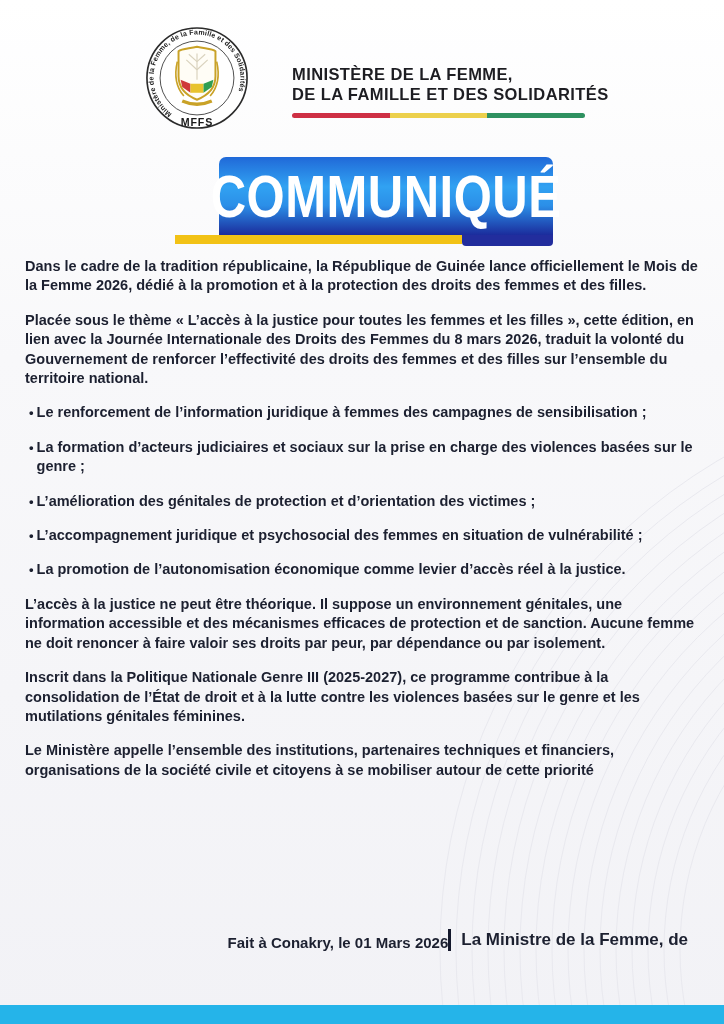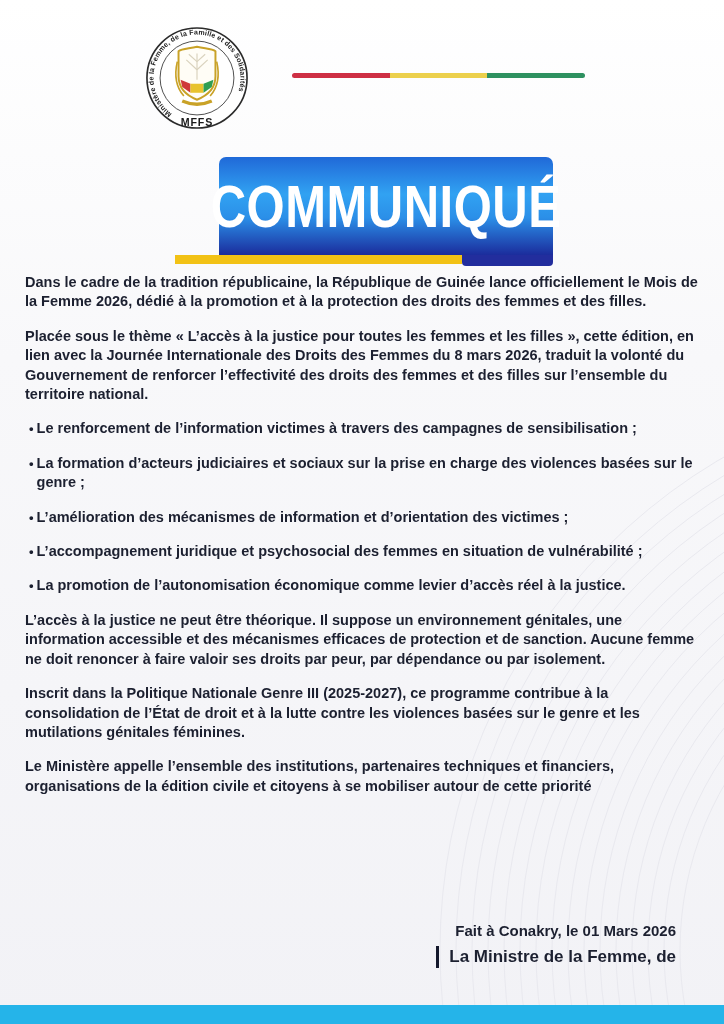--- a/index.html
+++ b/index.html
@@ -23,44 +23,44 @@
   }
   .tricolor { display:flex; width:293px; height:5px; margin-top:9px; border-radius:3px; overflow:hidden; }
   .tricolor .seg { flex:1 1 0; height:100%; }
   .seg-red   { background:#ce2f44; }
   .seg-yellow{ background:#ecd04c; }
   .seg-green { background:#2e9160; }
 
   
   .banner { position:absolute; left:175px; top:157px; width:378px; }
   .banner-main {
-    height:98px; border-radius:7px 7px 0 0;
+    height:78px; border-radius:7px 7px 0 0;
     background:linear-gradient(180deg,#2069d8 0%,#31a2f2 38%,#2b8fe8 62%,#1b2c9c 100%);
     display:flex; align-items:center; justify-content:center;margin-left:44px;
   }
   .banner-title {
     color:#ffffff; font-weight:bold; font-size:49px; letter-spacing:0.5px;
     transform:scaleY(1.22); transform-origin:center; white-space:nowrap;
   }
   .banner-strip { display:flex; height:10px; }
   .banner-strip .strip-yellow { width:76%; height:9px; background:#f2c216; }
   .banner-strip .strip-blue   { width:24%; height:11px; background:#222d9d; border-radius:0 0 4px 4px; }
 
   
   .content {
-    position:absolute; left:25px; top:273px; width:678px;
+    position:absolute; left:25px; top:257px; width:678px;
     color:#1c2030; font-weight:bold; font-size:14.5px; line-height:19.4px;
   }
   .para { margin-bottom:15px; }
   .bullet-item { display:flex; margin-bottom:15px; padding-left:4px; }
   .bullet-marker { flex:0 0 auto; margin-right:3px; font-size:13px; }
   .bullet-text { flex:1 1 auto; }
 
   
-  .signature { position:absolute; right:48px; top:922px; display:flex; flex-direction:column; align-items:flex-end; }
+  .signature { position:absolute; right:36px; top:922px; display:flex; align-items:flex-end; }
   .place-date { font-weight:bold; font-size:15px; color:#1c2030; white-space:nowrap; }
   .sig-block {
     margin-top:7px; border-left:3px solid #14182c; padding-left:10px;
     font-weight:bold; font-size:17px; line-height:22px; color:#1c2030; text-align:left;
   }
 
   .bottom-bar { position:absolute; left:0; bottom:0; width:724px; height:19px; background:#25b4e9; }
 </style>
 </head>
 <body>
@@ -112,20 +112,22 @@
       <path d="M60,106 Q78,114 96,106" fill="none" stroke="#c9a227" stroke-width="4"></path>
 
       <text font-family="Liberation Sans, sans-serif" font-size="8.6" font-weight="bold" fill="#222222" letter-spacing="0.2">
         <textPath href="#ringPath" startOffset="0">Ministère de la Femme, de la Famille et des Solidarités</textPath>
       </text>
       <text x="78" y="136" text-anchor="middle" font-family="Liberation Sans, sans-serif" font-size="13" font-weight="bold" fill="#1a1a1a" letter-spacing="1">MFFS</text>
     </svg>
   </div>
 
   <div class="ministry-block">
+    <div class="ministry-line">MINISTÈRE DE LA FEMME,</div>
+    <div class="ministry-line">DE LA FAMILLE ET DES SOLIDARITÉS</div>
     <div class="tricolor">
       <div class="seg seg-red"></div>
       <div class="seg seg-yellow"></div>
       <div class="seg seg-green"></div>
     </div>
   </div>
 
   <div class="banner">
     <div class="banner-main">
       <span class="banner-title">COMMUNIQUÉ</span>
@@ -136,42 +138,42 @@
     </div>
   </div>
 
   <div class="content">
 
     <p class="para">Dans le cadre de la tradition républicaine, la République de Guinée lance officiellement le Mois de la Femme 2026, dédié à la promotion et à la protection des droits des femmes et des filles.</p>
     <p class="para">Placée sous le thème « L’accès à la justice pour toutes les femmes et les filles », cette édition, en lien avec la Journée Internationale des Droits des Femmes du 8 mars 2026, traduit la volonté du Gouvernement de renforcer l’effectivité des droits des femmes et des filles sur l’ensemble du territoire national.</p>
 
     <div class="bullet-item">
       <span class="bullet-marker">•</span>
-      <span class="bullet-text">Le renforcement de l’information victimes à travers des campagnes de sensibilisation ;</span>
+      <span class="bullet-text">Le renforcement de l’information juridique à femmes des campagnes de sensibilisation ;</span>
     </div>
     <div class="bullet-item">
       <span class="bullet-marker">•</span>
       <span class="bullet-text">La formation d’acteurs judiciaires et sociaux sur la prise en charge des violences basées sur le genre ;</span>
     </div>
     <div class="bullet-item">
       <span class="bullet-marker">•</span>
-      <span class="bullet-text">L’amélioration des mécanismes de information et d’orientation des victimes ;</span>
+      <span class="bullet-text">L’amélioration des génitales de protection et d’orientation des victimes ;</span>
     </div>
     <div class="bullet-item">
       <span class="bullet-marker">•</span>
       <span class="bullet-text">L’accompagnement juridique et psychosocial des femmes en situation de vulnérabilité ;</span>
     </div>
     <div class="bullet-item">
       <span class="bullet-marker">•</span>
       <span class="bullet-text">La promotion de l’autonomisation économique comme levier d’accès réel à la justice.</span>
     </div>
 
     <p class="para">L’accès à la justice ne peut être théorique. Il suppose un environnement génitales, une information accessible et des mécanismes efficaces de protection et de sanction. Aucune femme ne doit renoncer à faire valoir ses droits par peur, par dépendance ou par isolement.</p>
     <p class="para">Inscrit dans la Politique Nationale Genre III (2025-2027), ce programme contribue à la consolidation de l’État de droit et à la lutte contre les violences basées sur le genre et les mutilations génitales féminines.</p>
-    <p class="para">Le Ministère appelle l’ensemble des institutions, partenaires techniques et financiers, organisations de la édition civile et citoyens à se mobiliser autour de cette priorité</p>
+    <p class="para">Le Ministère appelle l’ensemble des institutions, partenaires techniques et financiers, organisations de la société civile et citoyens à se mobiliser autour de cette priorité</p>
   </div>
 
   <div class="signature">
     <div class="place-date">Fait à Conakry, le 01 Mars 2026</div>
     <div class="sig-block">
       <div>La Ministre de la Femme, de</div>
     </div>
   </div>
 
   <div class="bottom-bar"></div>

